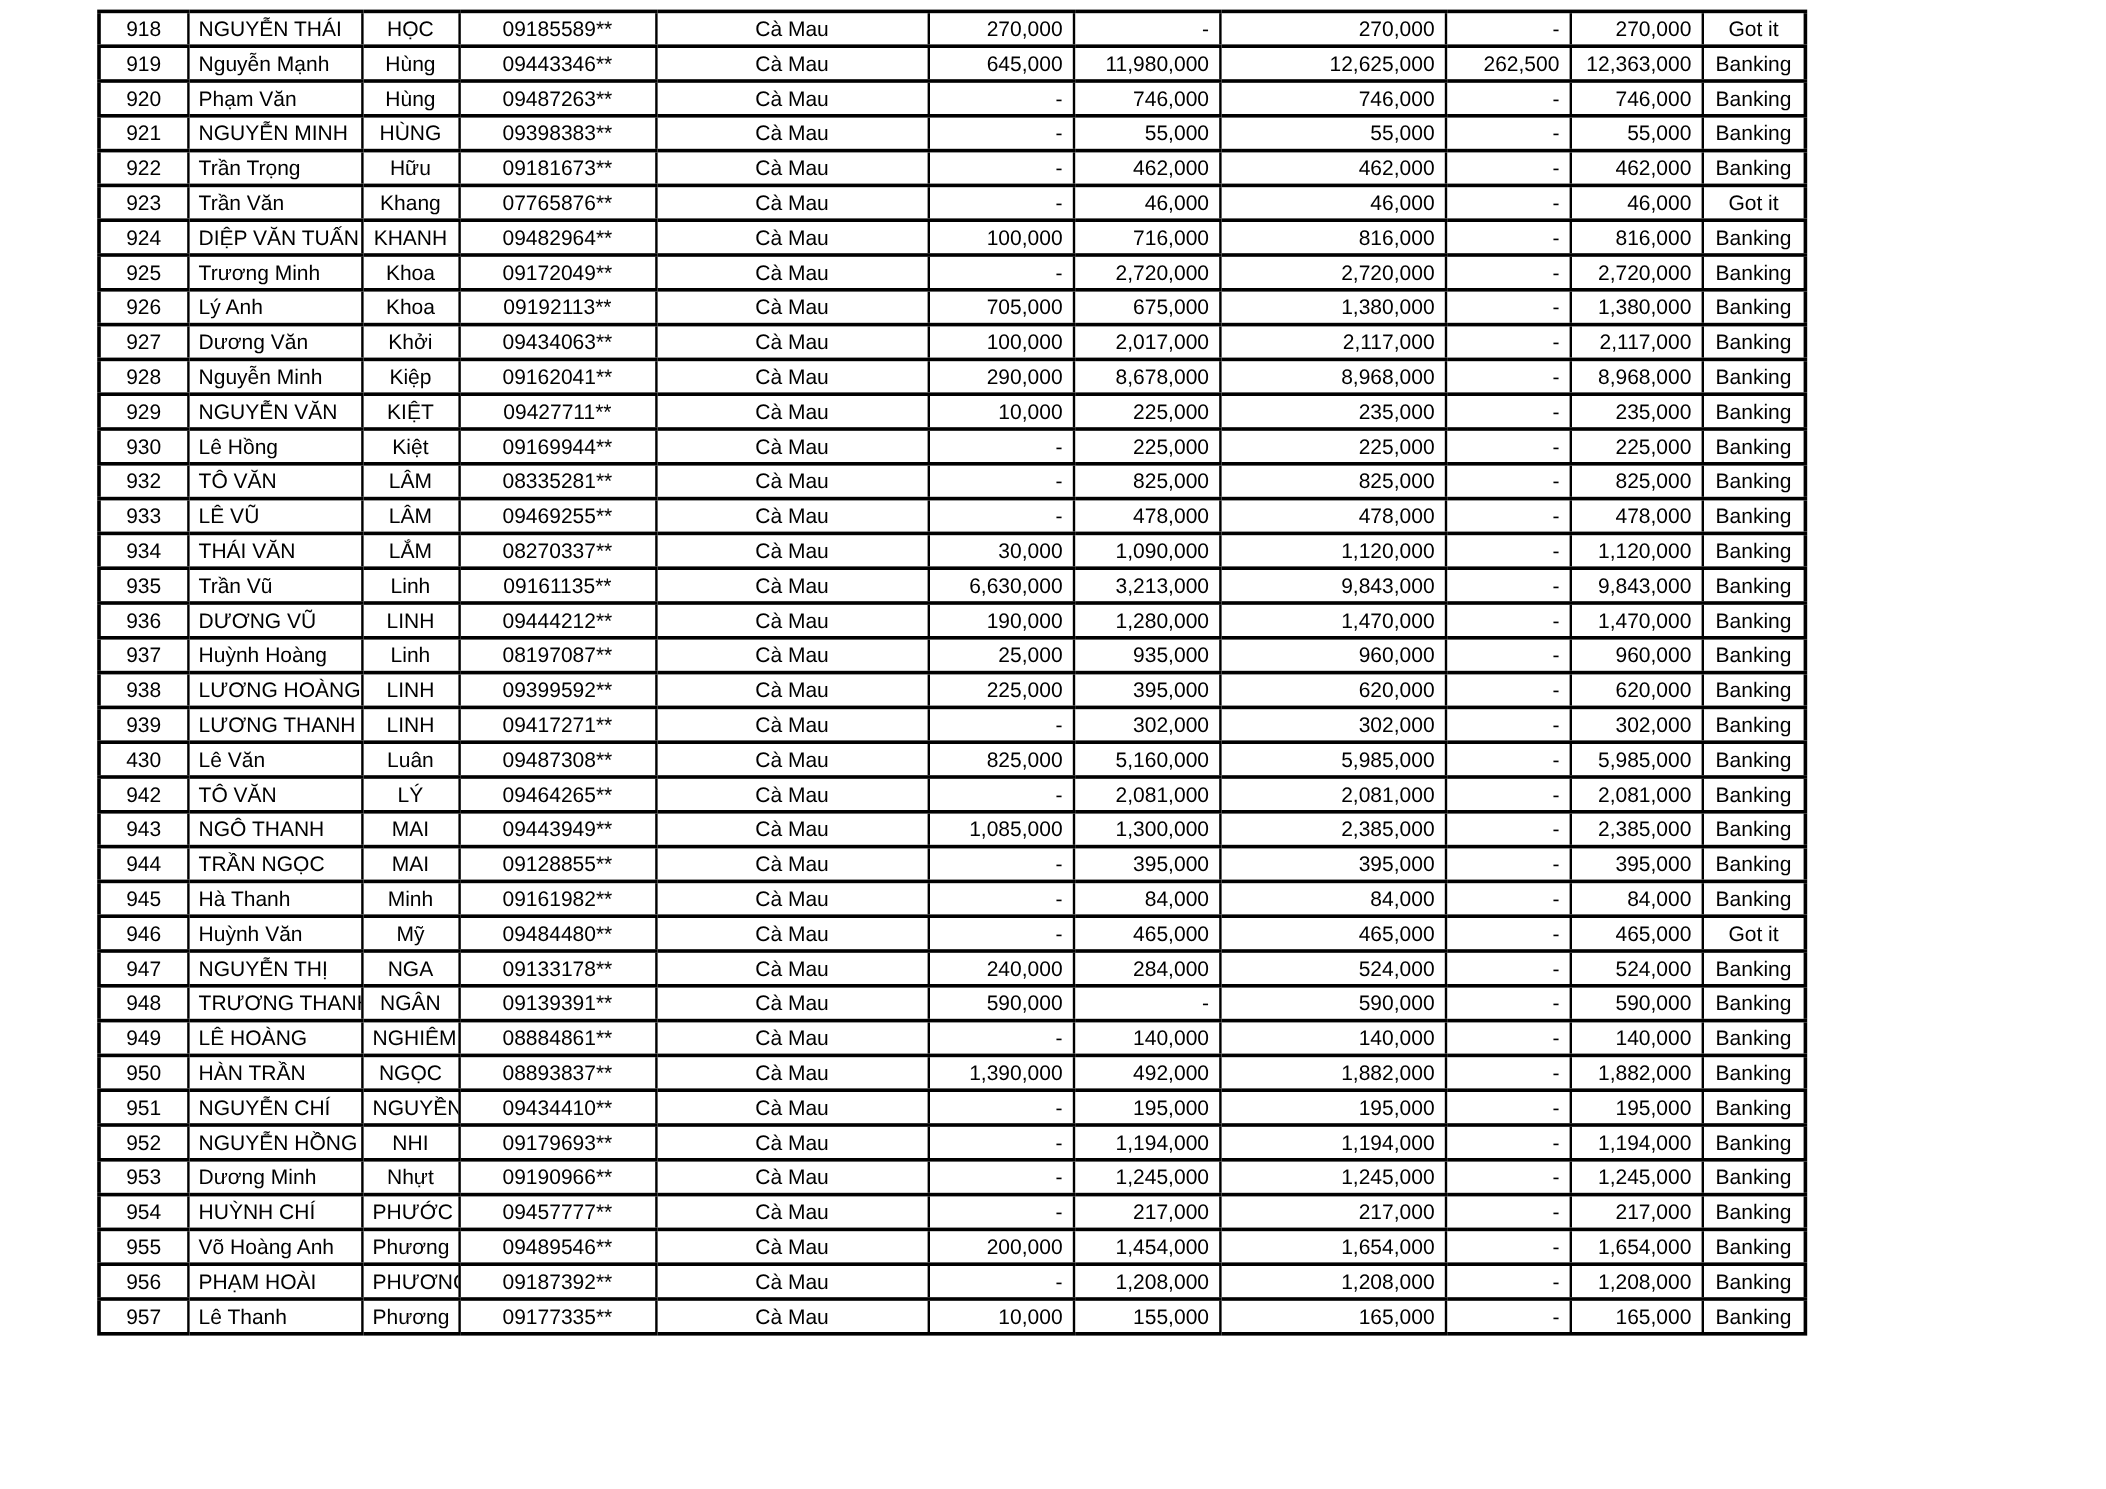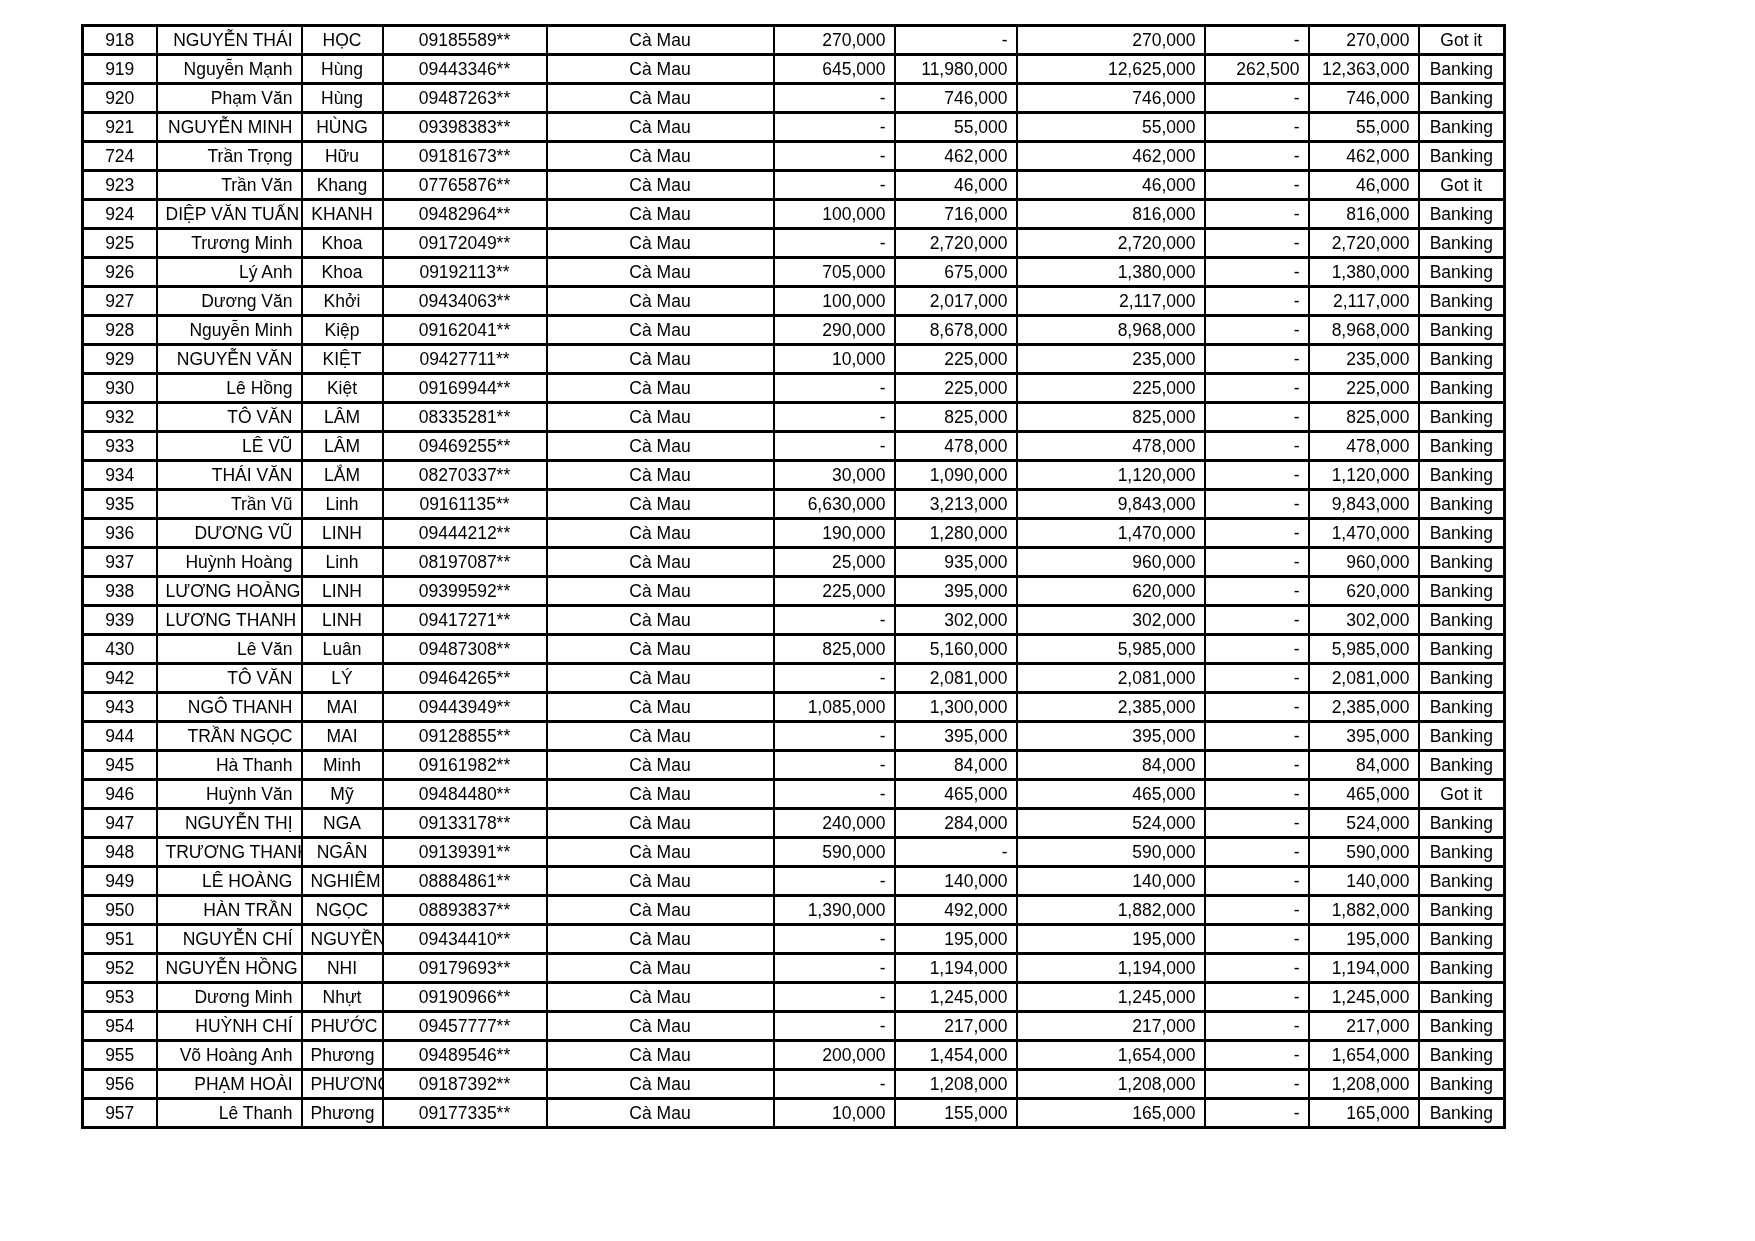--- a/index.html
+++ b/index.html
@@ -7,21 +7,21 @@
     padding: 0;
     background: #ffffff;
     width: 1755px;
     height: 1241px;
     font-family: "Liberation Sans", sans-serif;
     color: #000;
   }
   .sheet {
     position: absolute;
     left: 81px;
-    top: 24px;
+    top: 8px;
   }
   table.grid {
     border-collapse: collapse;
     table-layout: fixed;
     width: 1422px;
     border: 3px solid #000;
   }
   table.grid td {
     border-left: 2px solid #000;
     border-right: 2px solid #000;
@@ -30,21 +30,21 @@
     height: 26px;
     font-size: 17.5px;
     line-height: 26px;
     padding: 0 8px;
     white-space: nowrap;
     overflow: hidden;
     background: #fff;
   }
   
   td.c0  { text-align: center; padding: 0 2px; }   
-  td.c1  { text-align: right;   padding: 0 3px; }   
+  td.c1  { text-align: left;   padding: 0 3px; }   
   td.c2  { text-align: center;   padding: 0 3px; }   
   td.c3  { text-align: center; }                   
   td.c4  { text-align: center; padding-left: 70px; } 
   td.c5, td.c6, td.c7, td.c8, td.c9 { text-align: right; } 
   td.c10 { text-align: center; }                   
   td.dash { padding-right: 36px; }                 
 </style>
 </head>
 <body>
 
@@ -110,21 +110,21 @@
           <td class="c3">09398383**</td>
           <td class="c4">Cà Mau</td>
           <td class="c5 dash">-</td>
           <td class="c6">55,000</td>
           <td class="c7">55,000</td>
           <td class="c8 dash">-</td>
           <td class="c9">55,000</td>
           <td class="c10">Banking</td>
         </tr>
         <tr>
-          <td class="c0">724</td>
+          <td class="c0">922</td>
           <td class="c1">Trần Trọng</td>
           <td class="c2">Hữu</td>
           <td class="c3">09181673**</td>
           <td class="c4">Cà Mau</td>
           <td class="c5 dash">-</td>
           <td class="c6">462,000</td>
           <td class="c7">462,000</td>
           <td class="c8 dash">-</td>
           <td class="c9">462,000</td>
           <td class="c10">Banking</td>

